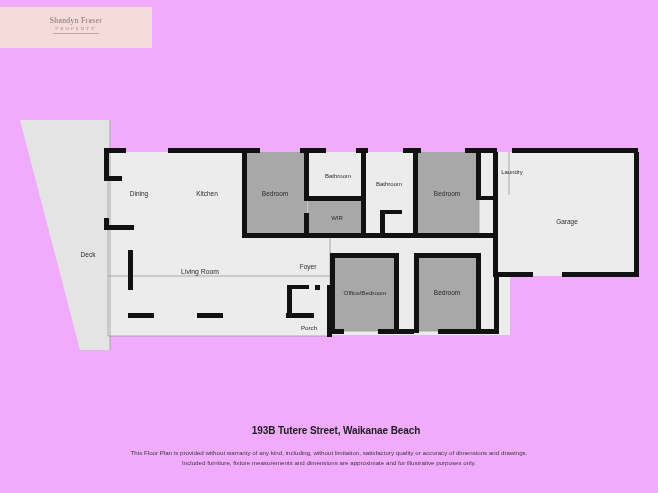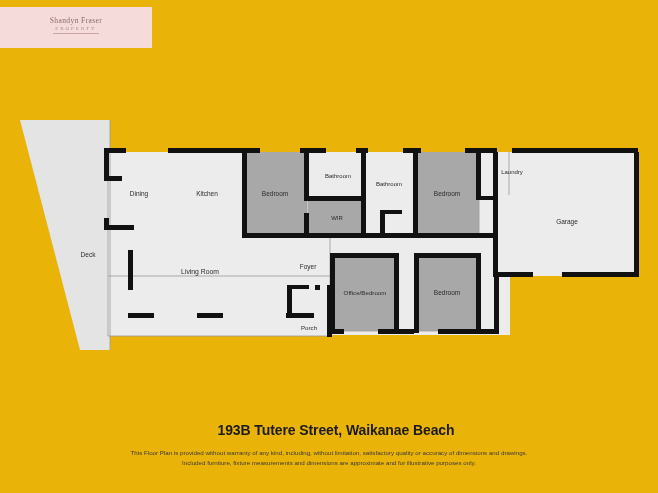--- a/index.html
+++ b/index.html
@@ -13,21 +13,21 @@
     height: 493px;
     position: relative;
     font-family: "Liberation Sans", sans-serif;
     overflow: hidden;
   }
   #page {
     position: absolute;
     left: 0; top: 0;
     width: 658px;
     height: 493px;
-    background: #eab308;
+    background: #f0abfc;
   }
 
   
   #logo-banner {
     position: absolute;
     left: 0px;
     top: 7px;
     width: 152px;
     height: 41px;
     background: #f5dcda;
@@ -84,21 +84,21 @@
   
   #caption {
     position: absolute;
     left: 0;
     top: 422px;
     width: 658px;
     text-align: center;
   }
   #caption .title {
     font-family: "Liberation Sans", sans-serif;
-    font-size: 14px;
+    font-size: 10px;
     font-weight: bold;
     color: #1b1b1b;
     letter-spacing: -0.1px;
     margin: 0 0 9px 14px;
     line-height: 17px;
   }
   #caption .disc-line {
     font-family: "Liberation Sans", sans-serif;
     font-size: 6.2px;
     color: #3a3a3a;

